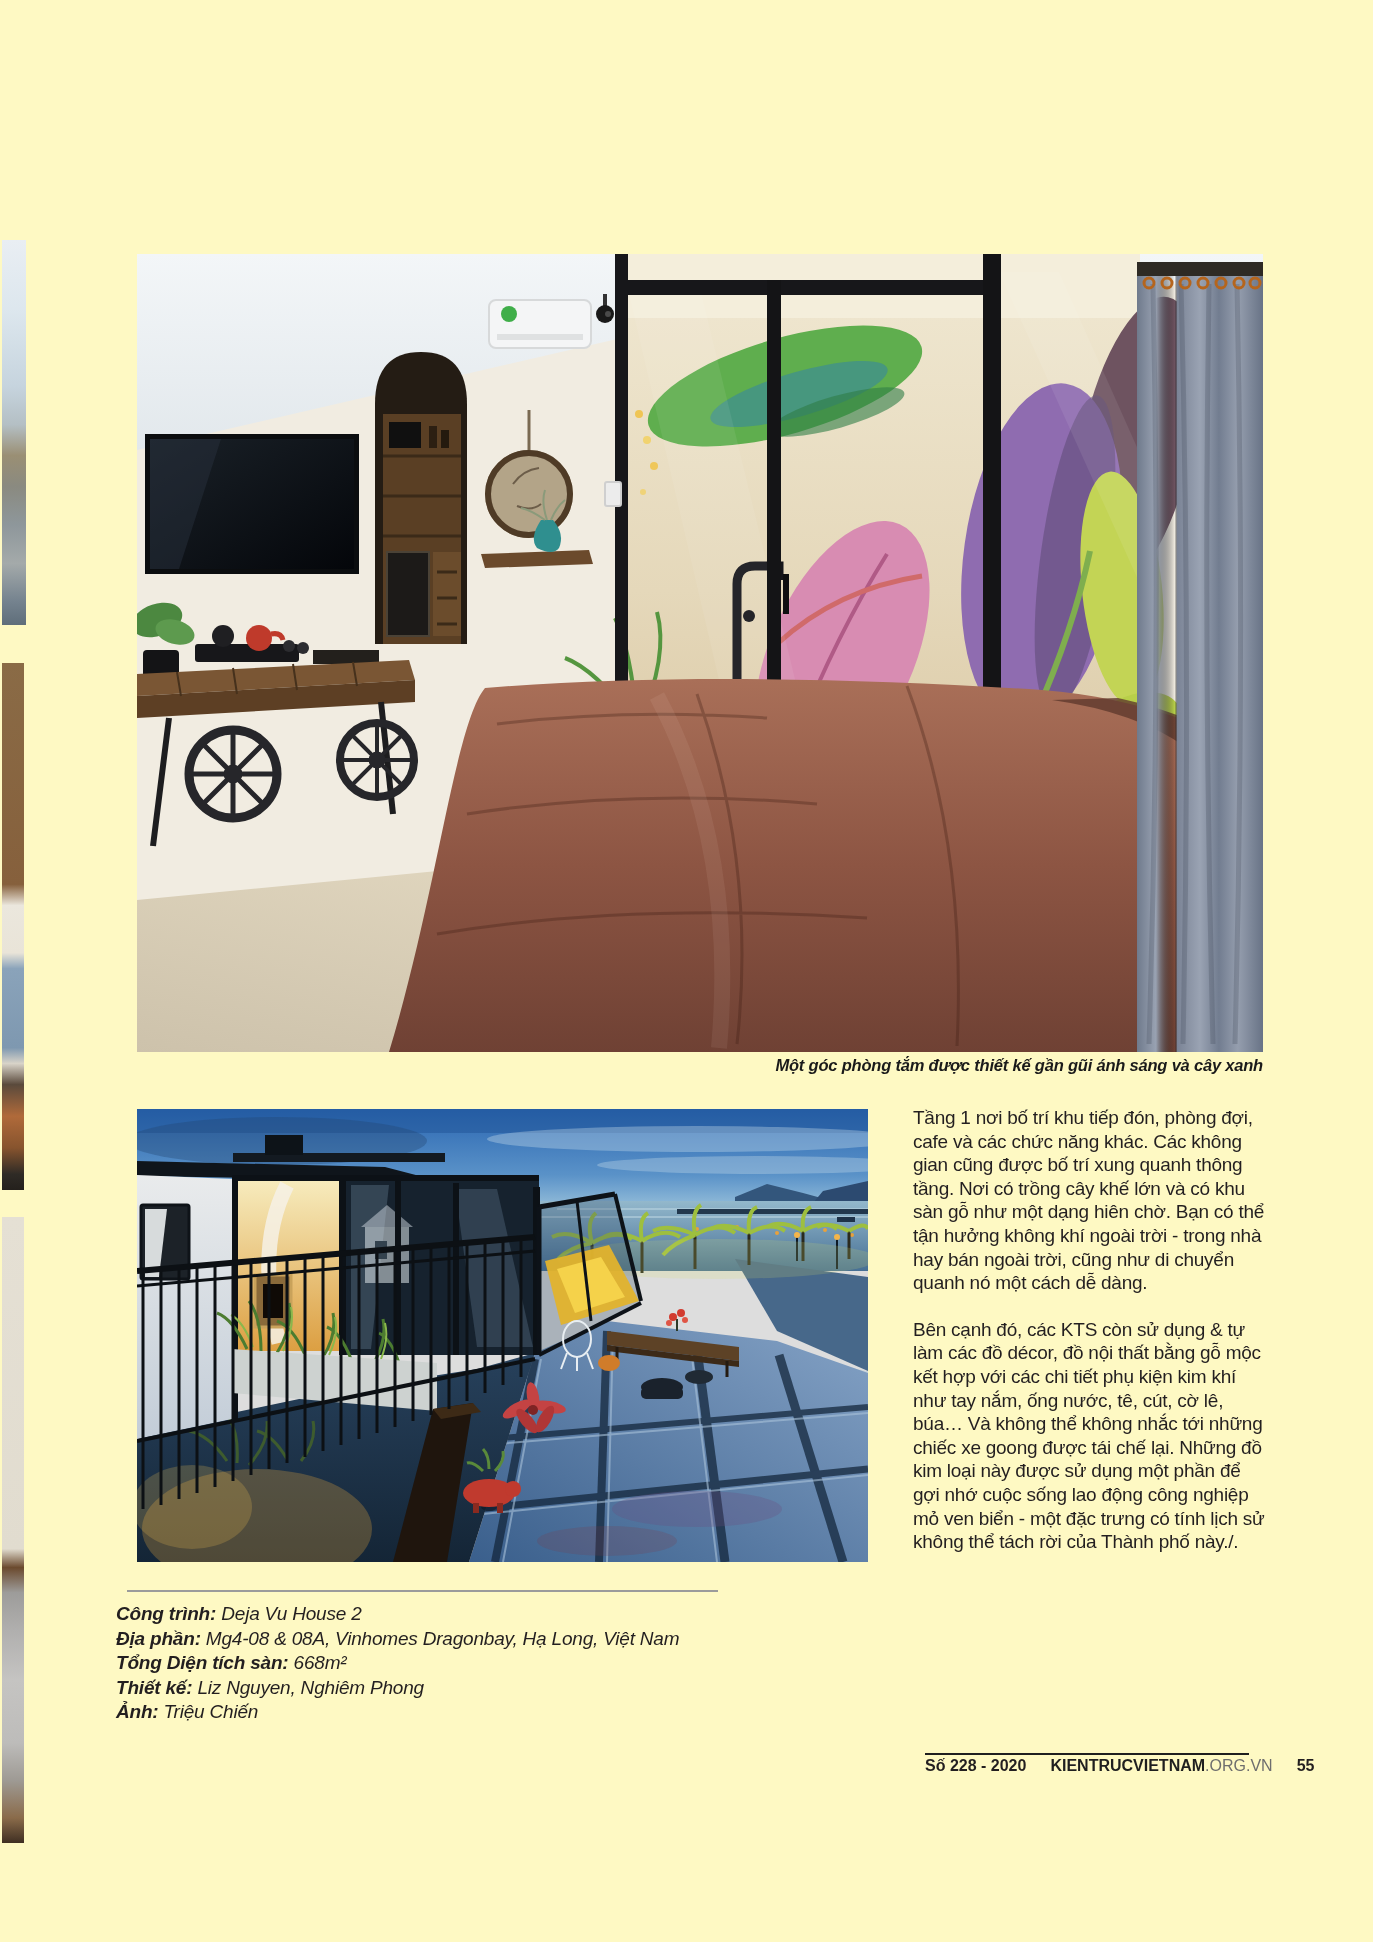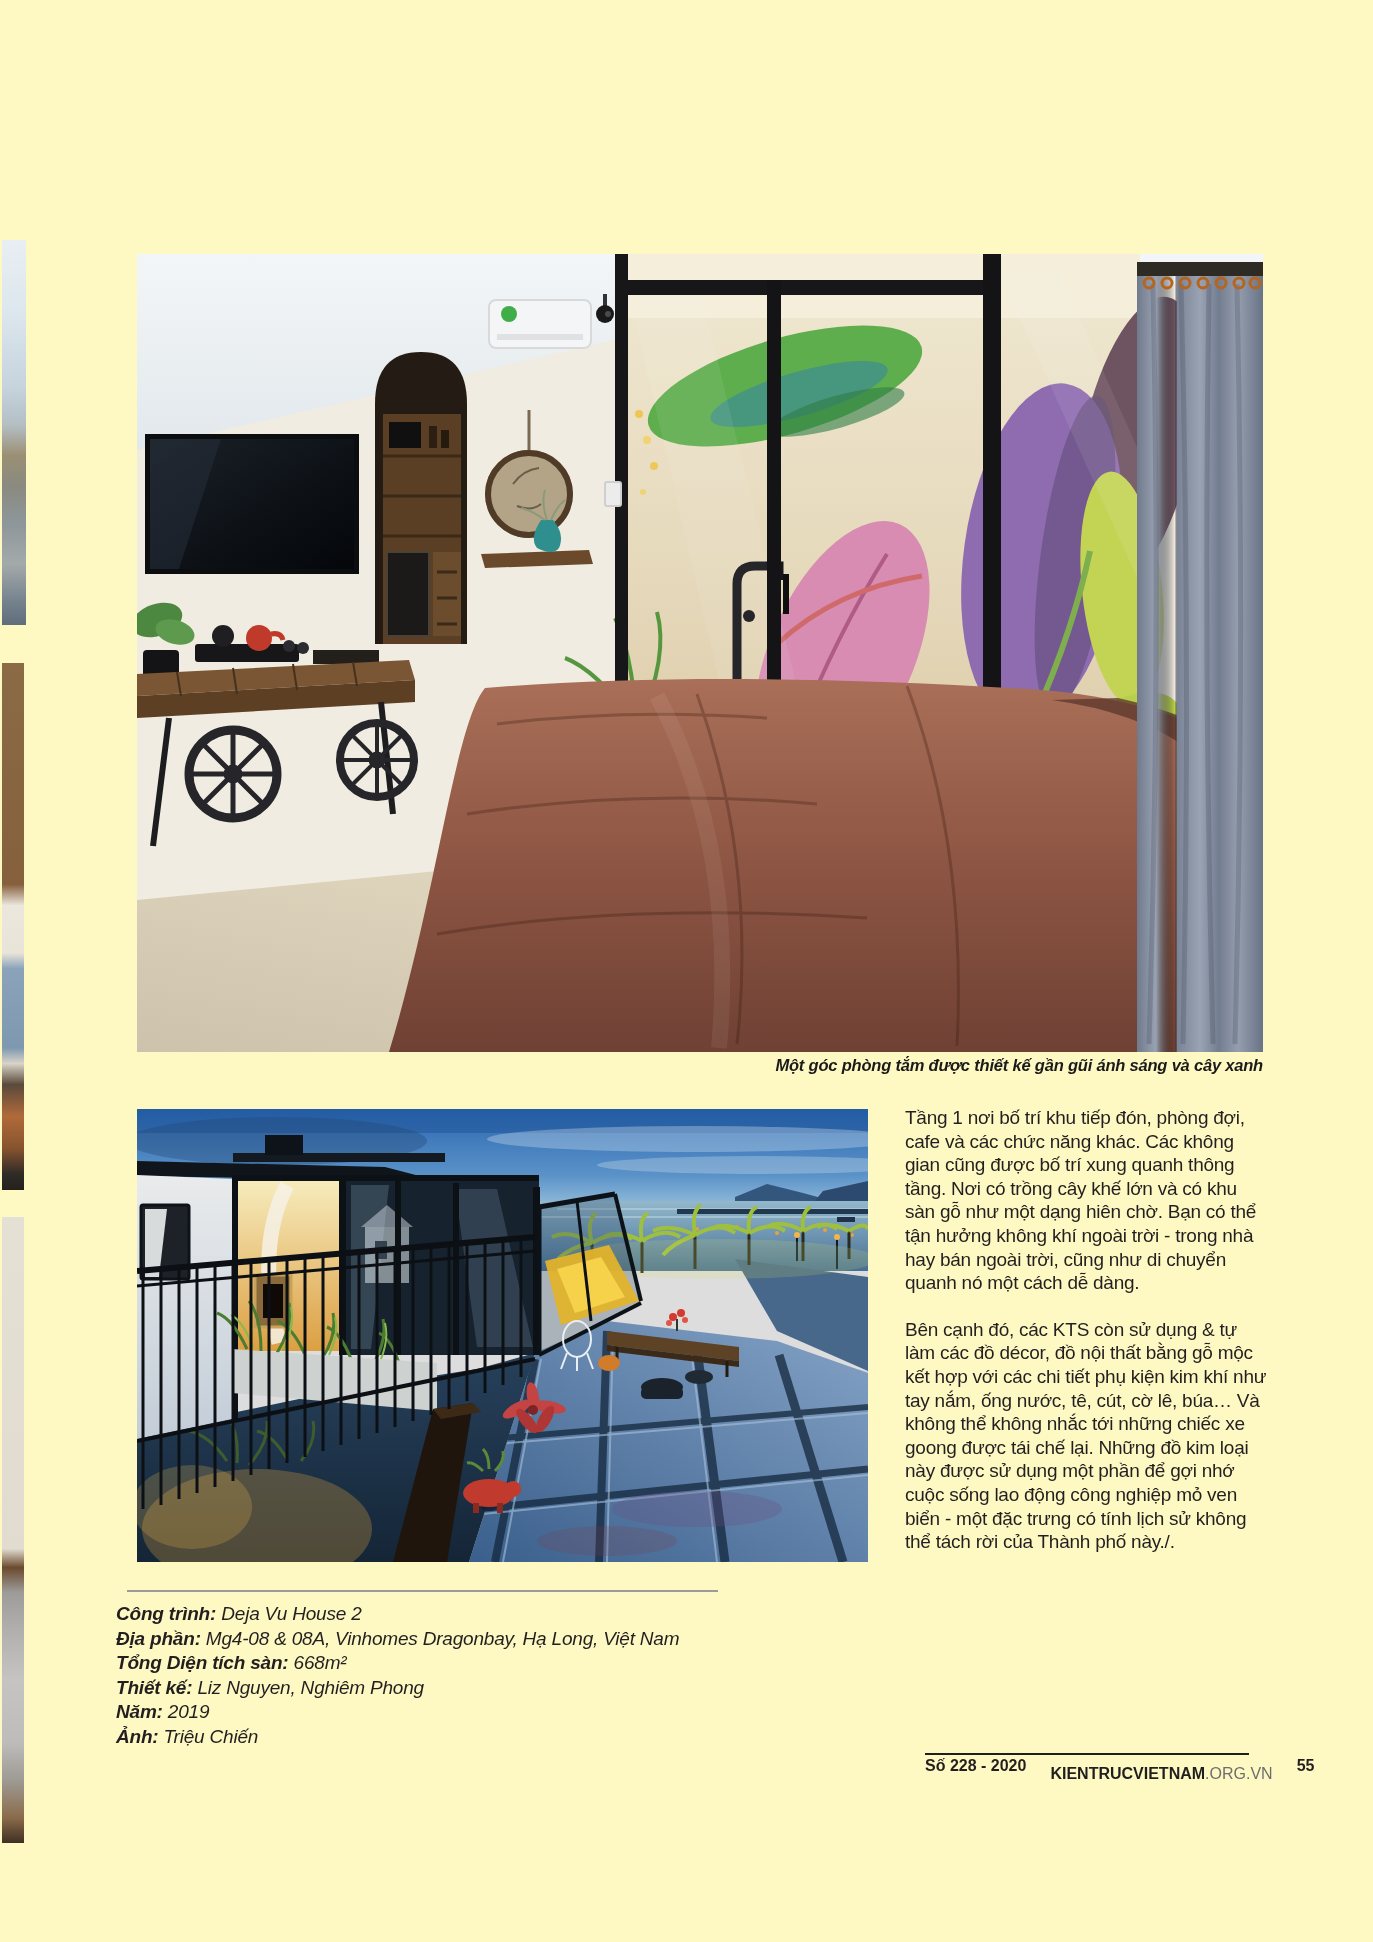--- a/index.html
+++ b/index.html
@@ -5,31 +5,31 @@
   html,body{margin:0;padding:0;background:#ffffff;}
   .page{position:relative;width:1373px;height:1942px;background:#fef9c3;overflow:hidden;
         font-family:"Liberation Sans",sans-serif;color:#231f20;}
   .bleed{position:absolute;left:2px;}
   .photo{position:absolute;overflow:hidden;background:#ddd;}
   .photo svg{display:block;}
   .caption{position:absolute;left:137px;width:1126px;top:1056px;text-align:right;
            font-style:italic;font-weight:bold;font-size:16.5px;color:#1a1a1a;letter-spacing:-0.2px;}
   .article{position:absolute;left:905px;top:1106px;width:365px;font-size:19px;
            line-height:23.6px;letter-spacing:-0.25px;color:#231f20;text-align:left;}
-  .article p{margin:0 0 23px 0;}
+  .article p{margin:0 0 23px 8px;}
   .info-rule{position:absolute;left:127px;top:1590px;width:591px;height:2px;background:#9b9b9b;}
   .projinfo{position:absolute;left:116px;top:1602px;width:660px;font-style:italic;
             font-size:19px;line-height:24.6px;letter-spacing:-0.2px;}
   .projinfo .lab{font-weight:bold;}
   .footer-rule{position:absolute;left:925px;top:1753px;width:324px;height:2px;background:#1f1f1f;}
   .footer{position:absolute;left:925px;top:1757px;width:324px;height:26px;display:flex;
           font-size:16px;}
   .footer .vdiv{width:2px;height:24px;background:#1f1f1f;margin:0 12px;}
   .footer .issue{font-weight:bold;white-space:nowrap;}
-  .footer .brand{flex:1;text-align:center;white-space:nowrap;margin-top:8px;}
+  .footer .brand{flex:1;text-align:center;white-space:nowrap;}
   .footer .brand .b{font-weight:bold;color:#1f1f1f;}
   .footer .brand .l{color:#6e6e6e;}
   .footer .pn{font-weight:bold;}
   
   .strip1{top:240px;width:24px;height:385px;
     background:linear-gradient(to bottom,#e9eef3 0%,#dde7ee 18%,#c6d4de 38%,#b4bfc4 48%,
       #9a8f74 56%,#8a8a80 64%,#8e979b 74%,#a4aaaa 84%,#74828e 94%,#5f6e7a 100%);}
   .strip2{top:663px;width:22px;height:527px;
     background:linear-gradient(to bottom,#8a6b46 0%,#86603c 42%,#ebe7dd 46%,#e9e4d8 55%,
       #8aa3ba 58%,#7e98b0 73%,#d8d3c8 76%,#5a4a3c 80%,#b06a3a 86%,#87542e 92%,#2f2b26 97%,#24201c 100%);}
@@ -488,21 +488,20 @@
     </svg>
   </div>
 
   <div class="info-rule"></div>
 
   <div class="projinfo">
     <div><span class="lab">Công trình:</span><span> Deja Vu House 2</span></div>
     <div><span class="lab">Địa phần:</span><span> Mg4-08 &amp; 08A, Vinhomes Dragonbay, Hạ Long, Việt Nam</span></div>
     <div><span class="lab">Tổng Diện tích sàn:</span><span> 668m²</span></div>
     <div><span class="lab">Thiết kế:</span><span> Liz Nguyen, Nghiêm Phong</span></div>
-    <div><span class="lab">Năm:</span><span> 2019</span></div>
     <div><span class="lab">Ảnh:</span><span> Triệu Chiến</span></div>
   </div>
 
   <div class="article">
     <p>Tầng 1 nơi bố trí khu tiếp đón, phòng đợi, cafe và các chức năng khác. Các không gian cũng được bố trí xung quanh thông tầng. Nơi có trồng cây khế lớn và có khu sàn gỗ như một dạng hiên chờ. Bạn có thể tận hưởng không khí ngoài trời - trong nhà hay bán ngoài trời, cũng như di chuyển quanh nó một cách dễ dàng.</p>
     <p>Bên cạnh đó, các KTS còn sử dụng &amp; tự làm các đồ décor, đồ nội thất bằng gỗ mộc kết hợp với các chi tiết phụ kiện kim khí như tay nắm, ống nước, tê, cút, cờ lê, búa… Và không thể không nhắc tới những chiếc xe goong được tái chế lại. Những đồ kim loại này được sử dụng một phần để gợi nhớ cuộc sống lao động công nghiệp mỏ ven biển - một đặc trưng có tính lịch sử không thể tách rời của Thành phố này./.</p>
   </div>
 
   <div class="footer-rule"></div>
   <div class="footer">

